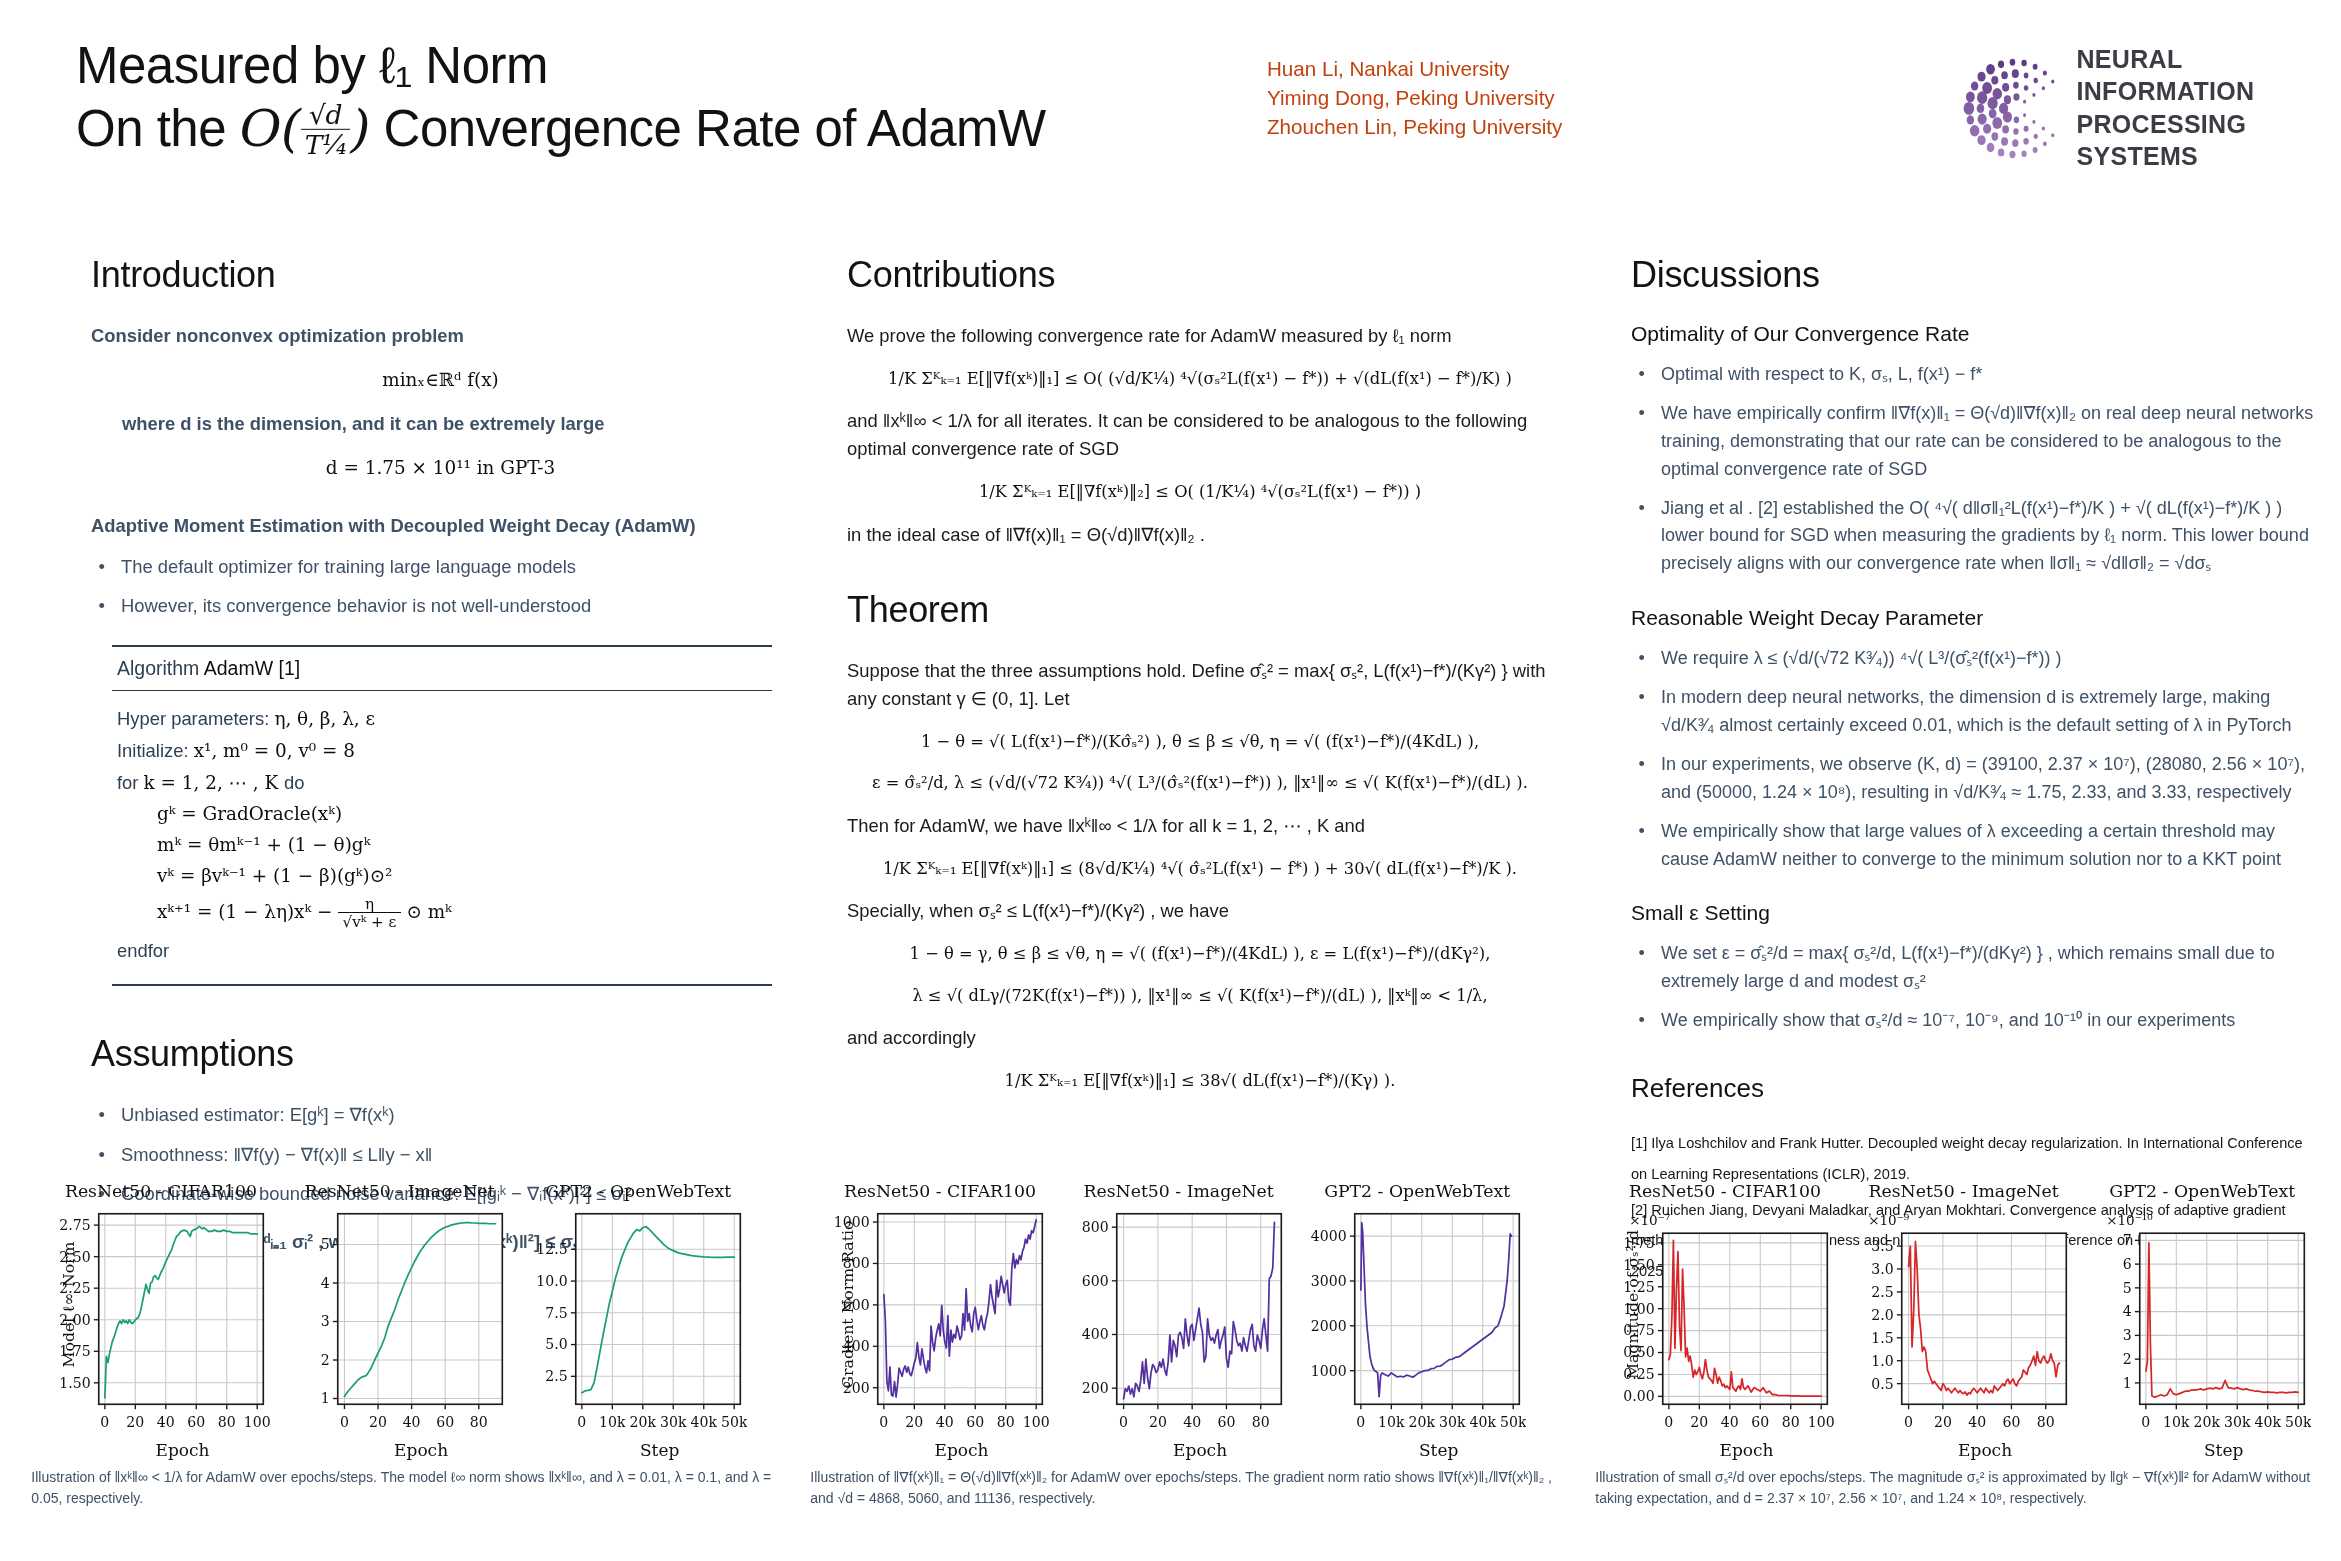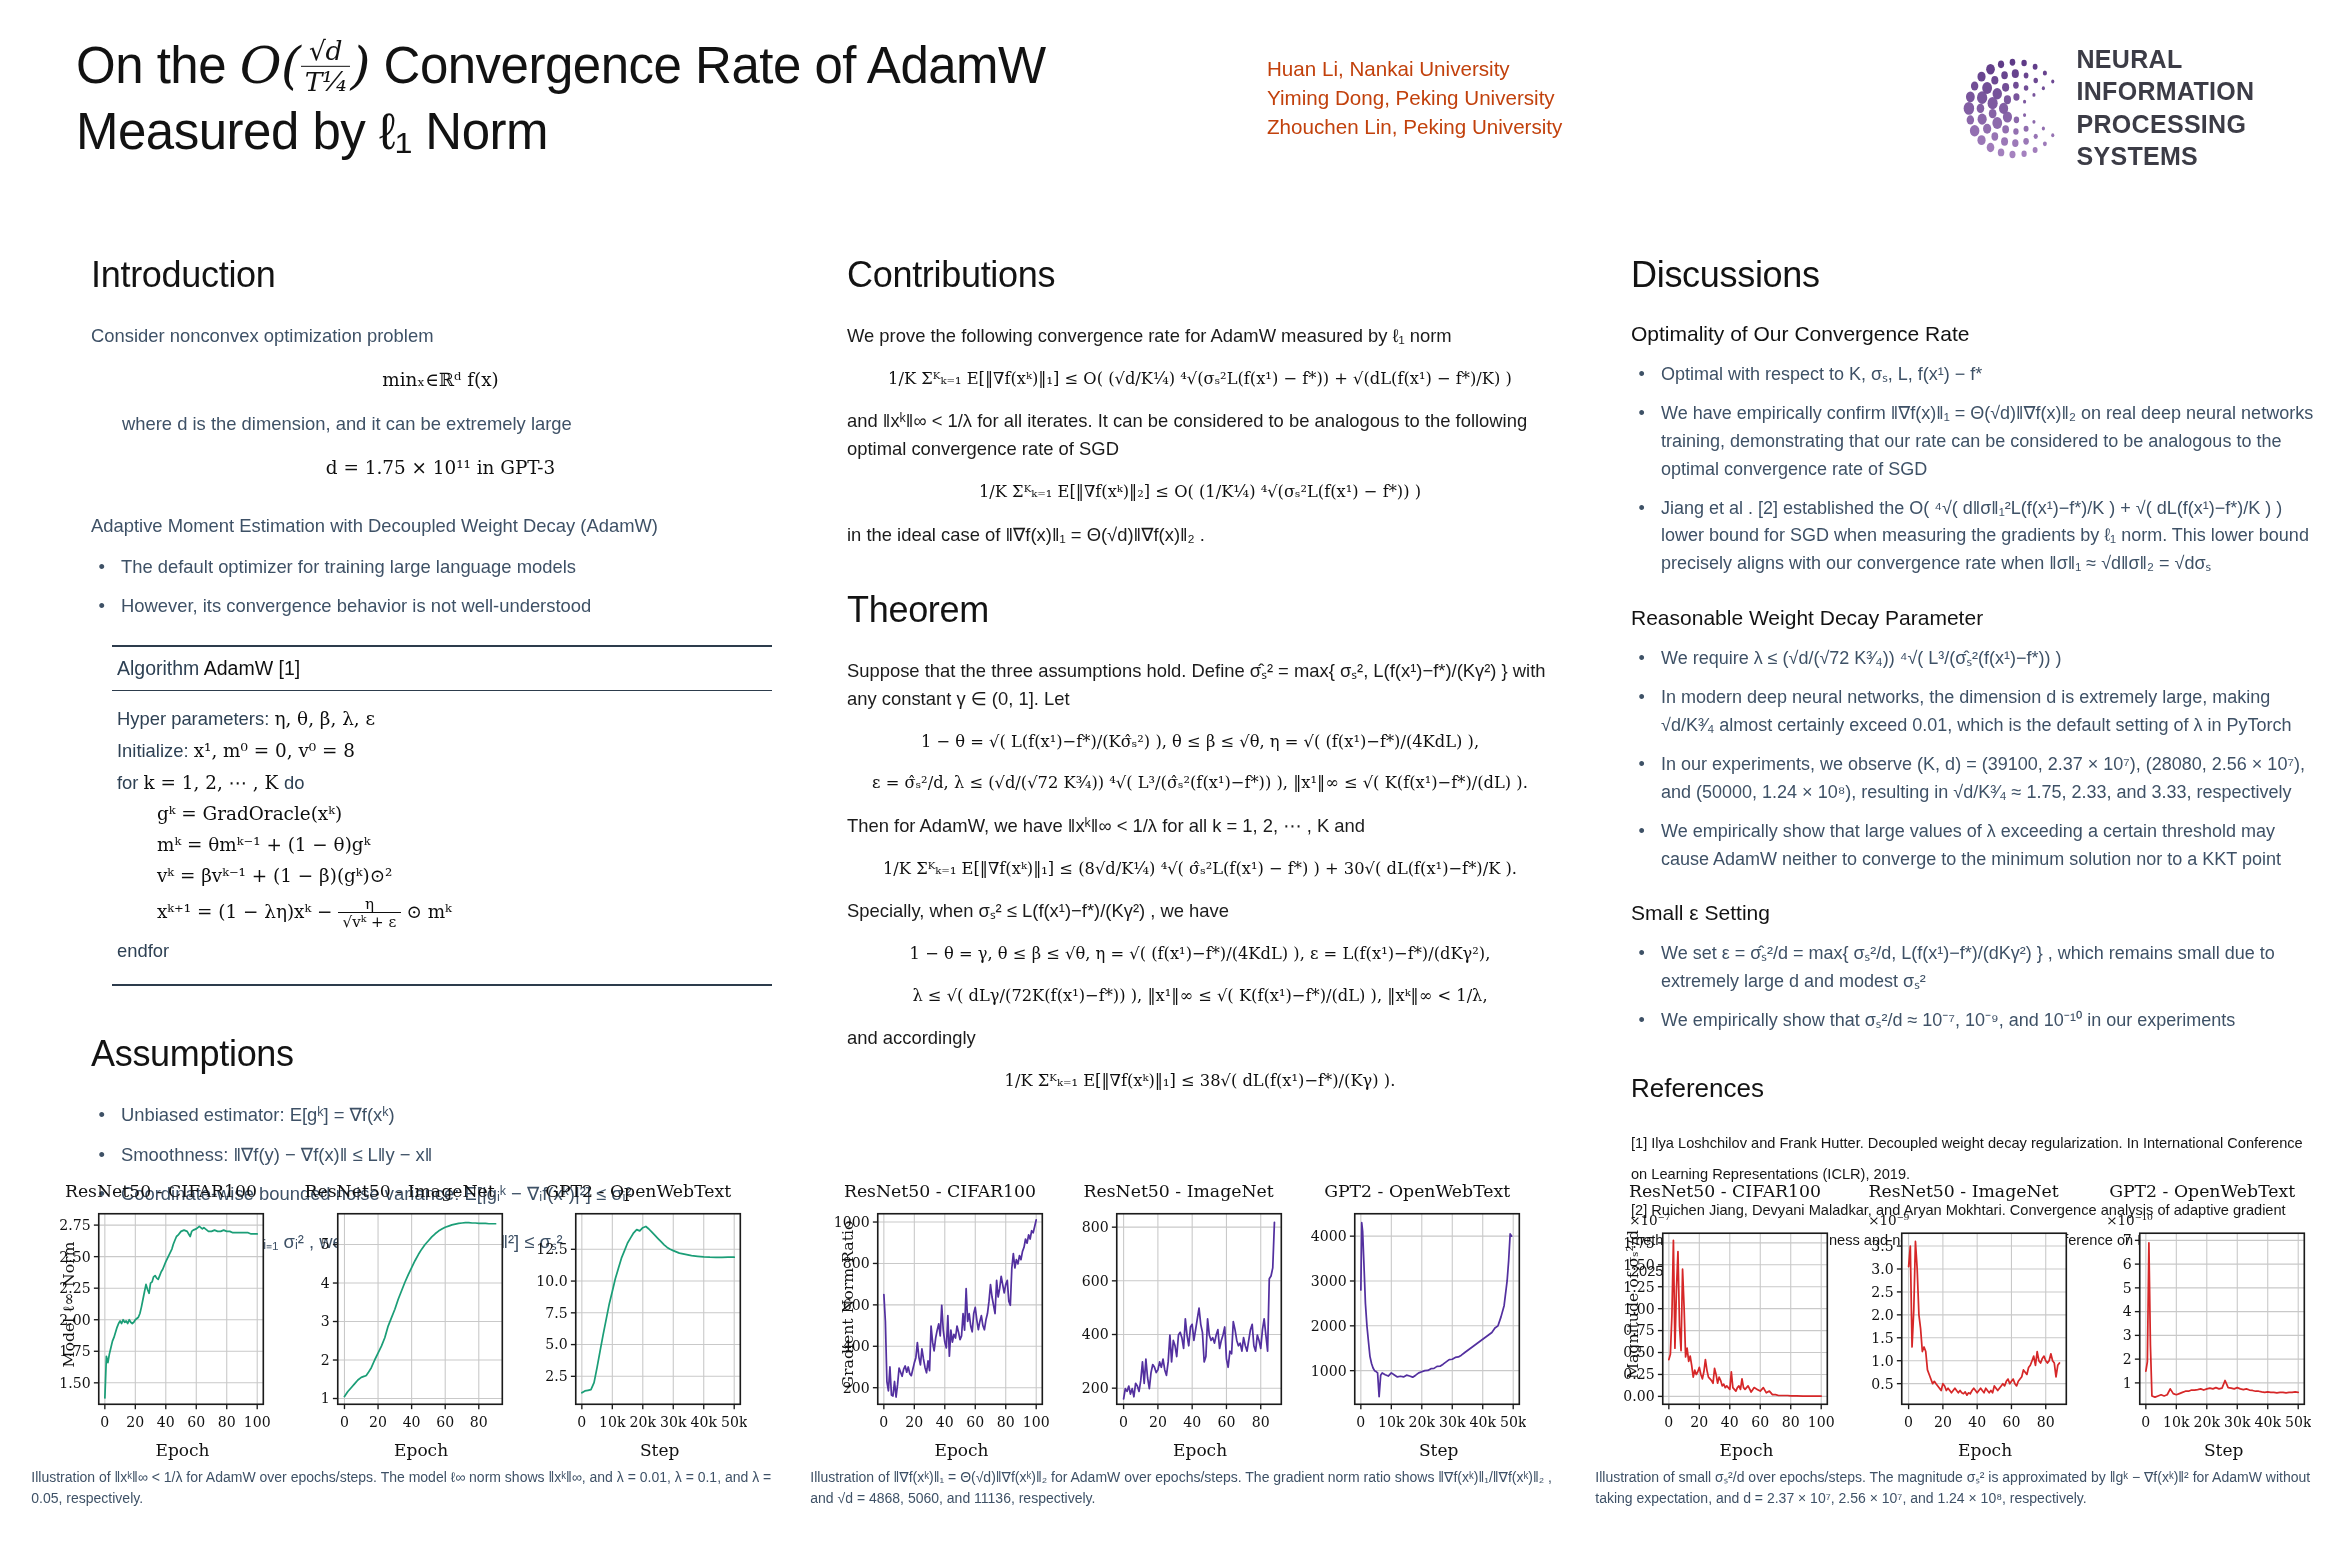--- a/index.html
+++ b/index.html
@@ -17,21 +17,21 @@
   .logo{position:absolute;left:1952px;top:26px;width:369px;height:163px;display:flex;align-items:center;}
   .logo-text{font-size:25px;font-weight:600;color:#3c3c46;line-height:1.3;letter-spacing:0.3px;}
   
   .col{position:absolute;top:254px;}
   #col1{left:91px;width:699px;}
   #col2{left:847px;width:706px;}
   #col3{left:1631px;width:684px;}
   .h1{font-size:36px;color:#131313;font-weight:400;margin:0 0 26px 0;letter-spacing:-0.3px;}
   .h2{font-size:21px;color:#121212;font-weight:400;margin:28px 0 15px 0;}
   .h3{font-size:26px;color:#131313;font-weight:400;margin:38px 0 24px 0;}
-  .p{font-size:18.4px;color:#3e5166;line-height:1.5;margin:13px 0;}
+  .p{font-size:18.4px;color:#3e5166;line-height:1.5;margin:13px 0;font-weight:bold;}
   .pb{font-size:18.4px;color:#1b1b1b;line-height:1.5;margin:13px 0;}
   .indent1{margin-left:31px;}
   .eq{font-family:"DejaVu Serif",serif;font-size:18.4px;color:#0f0f0f;text-align:center;
       line-height:1.5;margin:16.3px 0;}
   .eqm{font-family:"DejaVu Serif",serif;font-size:16.3px;color:#0f0f0f;text-align:center;
       line-height:1.55;margin:16.3px 0;}
   .bul{position:relative;padding-left:30px;margin:11px 0;font-size:18.4px;color:#3e5166;line-height:1.55;}
   .bul::before{content:"\2022";position:absolute;left:7.6px;top:0;}
   
   .algo{margin:24px 0 0 20.6px;width:660px;}
@@ -59,25 +59,25 @@
              transform:rotate(-90deg);font-family:"DejaVu Serif",serif;font-size:15.7px;color:#111;
              white-space:nowrap;}
   .figcaption{font-size:14px;color:#3e5166;line-height:1.5;margin:7.6px 0 0 3.3px;}
 </style>
 </head>
 <body>
 
 <div class="page">
 
   <div class="title">
+    <div>Measured by ℓ₁ Norm</div>
     <div><span>On the </span><span class="tmath"><span>O(</span><span class="frac tfrac">
             <span class="num">√d</span>
             <span class="den">T¹⁄₄</span>
           </span><span>)</span></span><span> Convergence Rate of AdamW</span></div>
-    <div>Measured by ℓ₁ Norm</div>
   </div>
 
   <div class="authors">
     <div>Huan Li, Nankai University</div>
     <div>Yiming Dong, Peking University</div>
     <div>Zhouchen Lin, Peking University</div>
   </div>
 
   <div class="logo">
     <svg width="152" height="163" viewBox="0 0 280 300">

